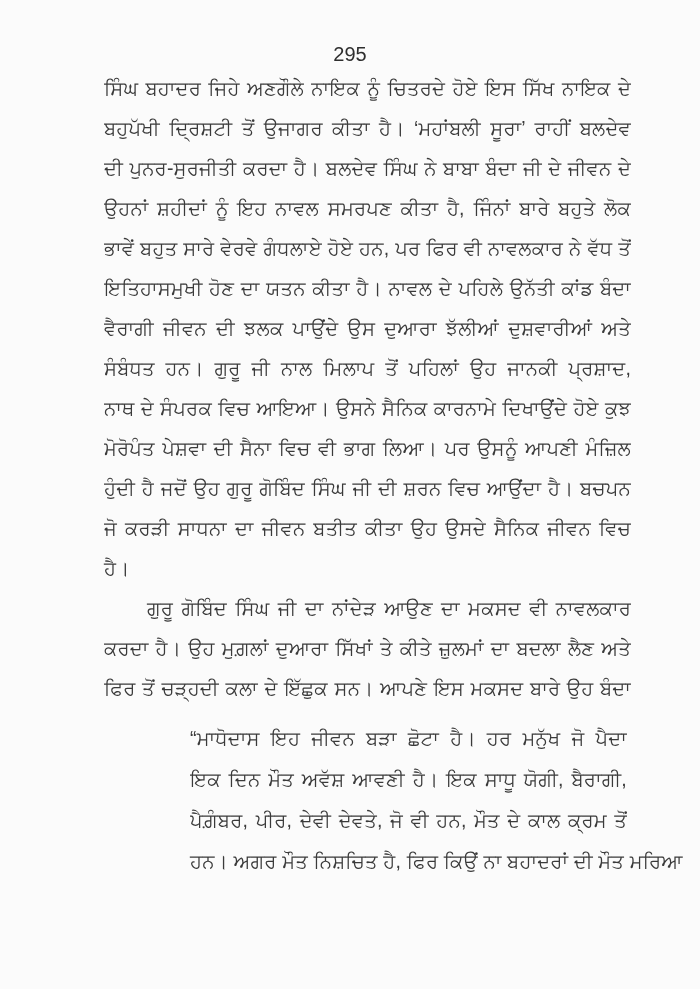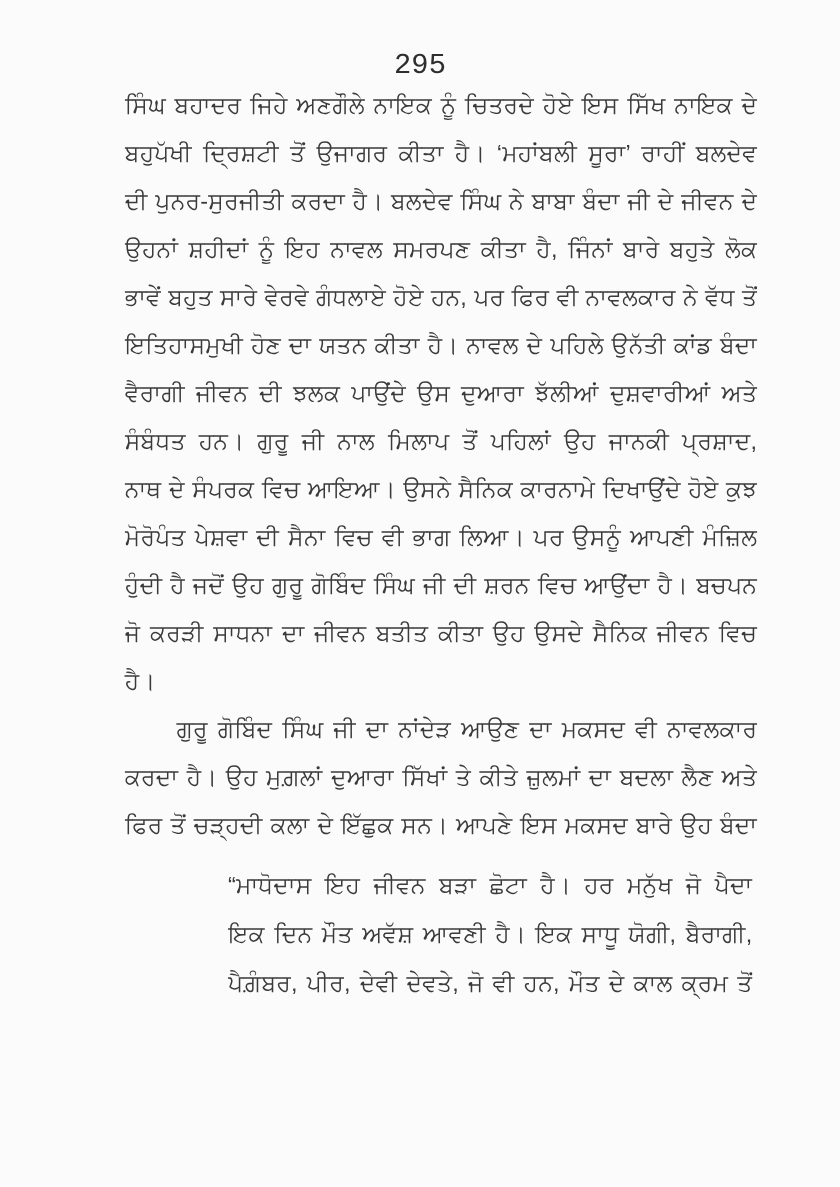--- a/index.html
+++ b/index.html
@@ -12,22 +12,22 @@
     overflow: hidden;
   }
   .page {
     position: absolute; inset: 0;
     background: #fbfbfb;
   }
   .page-number {
     position: absolute;
     top: 44px; left: 0; width: 700px;
     text-align: center;
-    font-family: Liberation Mono, monospace;
-    font-size: 24px;
+    font-family: Liberation Sans, sans-serif;
+    font-size: 20px;
     line-height: 1;
     color: #2e2e2e;
   }
   .text-body {
     position: absolute;
     left: 104px; top: 68px;
     width: 527px;
     font-size: 19.5px;
     line-height: 40px;
     color: #3a3a3a;
@@ -80,16 +80,17 @@
     <p class="line left">ਹੈ।</p>
 
     <p class="line just indent">ਗੁਰੂ ਗੋਬਿੰਦ ਸਿੰਘ ਜੀ ਦਾ ਨਾਂਦੇੜ ਆਉਣ ਦਾ ਮਕਸਦ ਵੀ ਨਾਵਲਕਾਰ ਉਜਾਗਰ</p>
     <p class="line just">ਕਰਦਾ ਹੈ। ਉਹ ਮੁਗ਼ਲਾਂ ਦੁਆਰਾ ਸਿੱਖਾਂ ਤੇ ਕੀਤੇ ਜ਼ੁਲਮਾਂ ਦਾ ਬਦਲਾ ਲੈਣ ਅਤੇ ਖ਼ਾਲਸੇ ਦੀ</p>
     <p class="line just">ਫਿਰ ਤੋਂ ਚੜ੍ਹਦੀ ਕਲਾ ਦੇ ਇੱਛੁਕ ਸਨ। ਆਪਣੇ ਇਸ ਮਕਸਦ ਬਾਰੇ ਉਹ ਬੰਦਾ ਸਿੰਘ ਨੂੰ ਵੀ</p>
 
     <div class="quote-block">
       <p class="line just">“ਮਾਧੋਦਾਸ ਇਹ ਜੀਵਨ ਬੜਾ ਛੋਟਾ ਹੈ। ਹਰ ਮਨੁੱਖ ਜੋ ਪੈਦਾ ਹੋਇਆ ਹੈ,</p>
       <p class="line just">ਇਕ ਦਿਨ ਮੌਤ ਅਵੱਸ਼ ਆਵਣੀ ਹੈ। ਇਕ ਸਾਧੂ ਯੋਗੀ, ਬੈਰਾਗੀ, ਤਾਂਤਰਿਕ,</p>
       <p class="line just">ਪੈਗ਼ੰਬਰ, ਪੀਰ, ਦੇਵੀ ਦੇਵਤੇ, ਜੋ ਵੀ ਹਨ, ਮੌਤ ਦੇ ਕਾਲ ਕ੍ਰਮ ਤੋਂ ਬਾਹਰ ਨਹੀਂ</p>
+      <p class="line left">ਹਨ। ਅਗਰ ਮੌਤ ਨਿਸ਼ਚਿਤ ਹੈ, ਫਿਰ ਕਿਉਂ ਨਾ ਬਹਾਦਰਾਂ ਦੀ ਮੌਤ ਮਰਿਆ</p>
     </div>
 
   </div>
 </div>
 
 </body></html>

